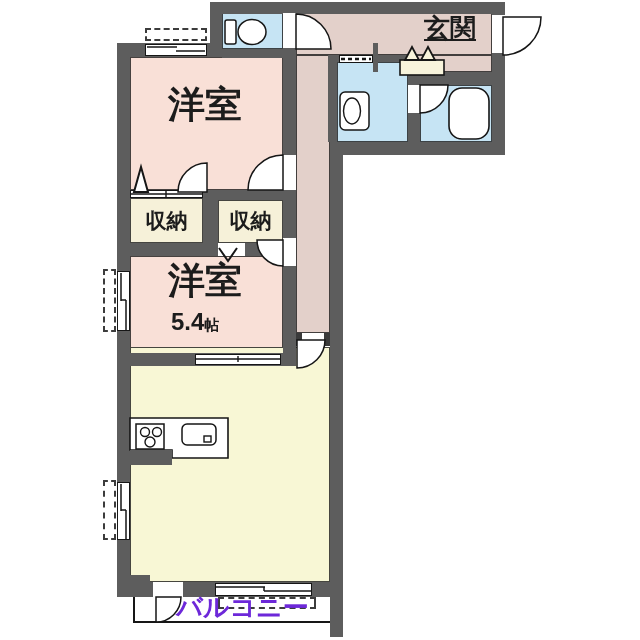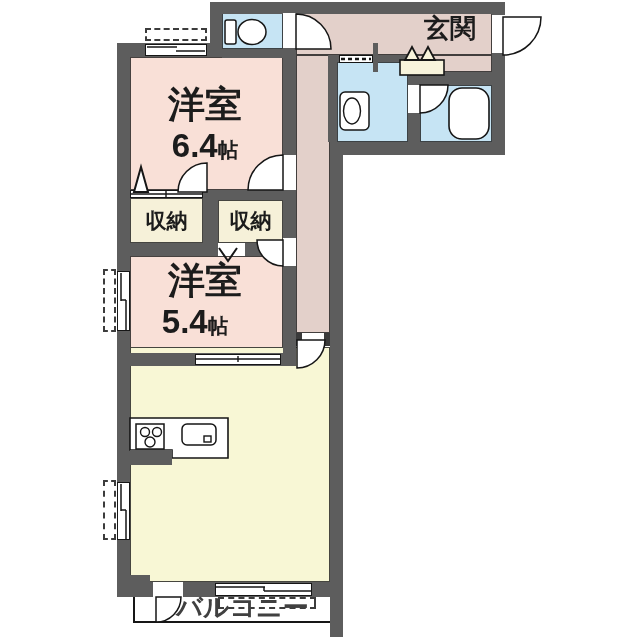--- a/index.html
+++ b/index.html
@@ -119,30 +119,27 @@
 
     <path d="M147,47 H177 M176,51 H205" stroke="#161616" stroke-width="1.5" fill="none"></path>
     <path d="M121,273 V301 M121,300 H126 M126,300 V330" stroke="#161616" stroke-width="1.5" fill="none"></path>
     <path d="M121,484 V511 M121,510 H126 M126,510 V540" stroke="#161616" stroke-width="1.5" fill="none"></path>
     <path d="M216,587 H265 M264,587 V591 M264,591 H311" stroke="#161616" stroke-width="1.5" fill="none"></path>
     <path d="M341,59 H371" stroke="#161616" stroke-width="2.4" stroke-dasharray="4 3" fill="none"></path>
     <path d="M196,359 H280 M238,356 V362" stroke="#161616" stroke-width="1.4" fill="none"></path>
     <path d="M131,194 H202 M166,191 V197" stroke="#161616" stroke-width="1.4" fill="none"></path>
   </svg>
 
-  <div class="txt" style="left:410px;top:13px;width:80px;height:30px;line-height:30px;font-size:26px;">玄関</div>
+  <div class="txt" style="left:410px;top:13px;width:80px;height:30px;line-height:30px;font-size:26px;text-decoration:underline;">玄関</div>
 
   <div class="txt" style="left:129px;top:84px;width:152px;height:42px;line-height:42px;font-size:37px;">洋室</div>
-  <div class="txt" style="left:129px;top:128px;width:152px;height:36px;line-height:36px;font-size:33px;">
-    <span>6.4</span><span class="unit">帖</span>
-  </div>
 
   <div class="txt" style="left:130px;top:209px;width:73px;height:24px;line-height:24px;font-size:21px;">収納</div>
   <div class="txt" style="left:218px;top:209px;width:65px;height:24px;line-height:24px;font-size:21px;">収納</div>
 
   <div class="txt" style="left:129px;top:260px;width:152px;height:42px;line-height:42px;font-size:37px;">洋室</div>
-  <div class="txt" style="left:129px;top:304px;width:132px;height:36px;line-height:36px;font-size:33px;">
+  <div class="txt" style="left:129px;top:304px;width:132px;height:36px;line-height:36px;font-size:24px;">
     <span>5.4</span><span class="unit">帖</span>
   </div>
 
 
-  <div class="txt" style="left:150px;top:592px;width:185px;height:30px;line-height:30px;font-size:26px;color:#404040;">バルコニー</div>
+  <div class="txt" style="left:150px;top:592px;width:185px;height:30px;line-height:30px;font-size:26px;color:#6d28d9;">バルコニー</div>
 </div>
 
 </body></html>

